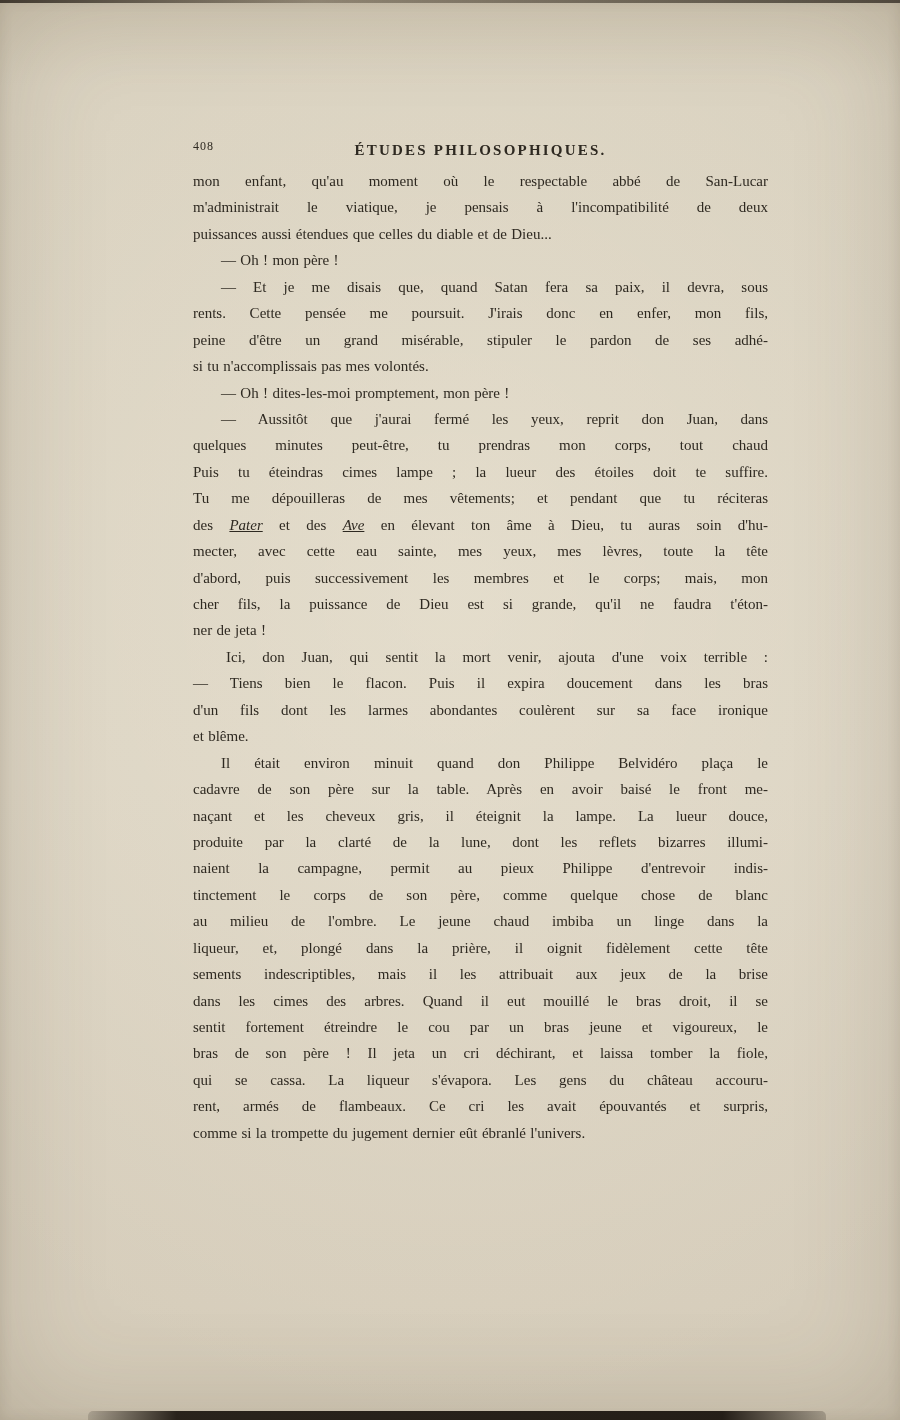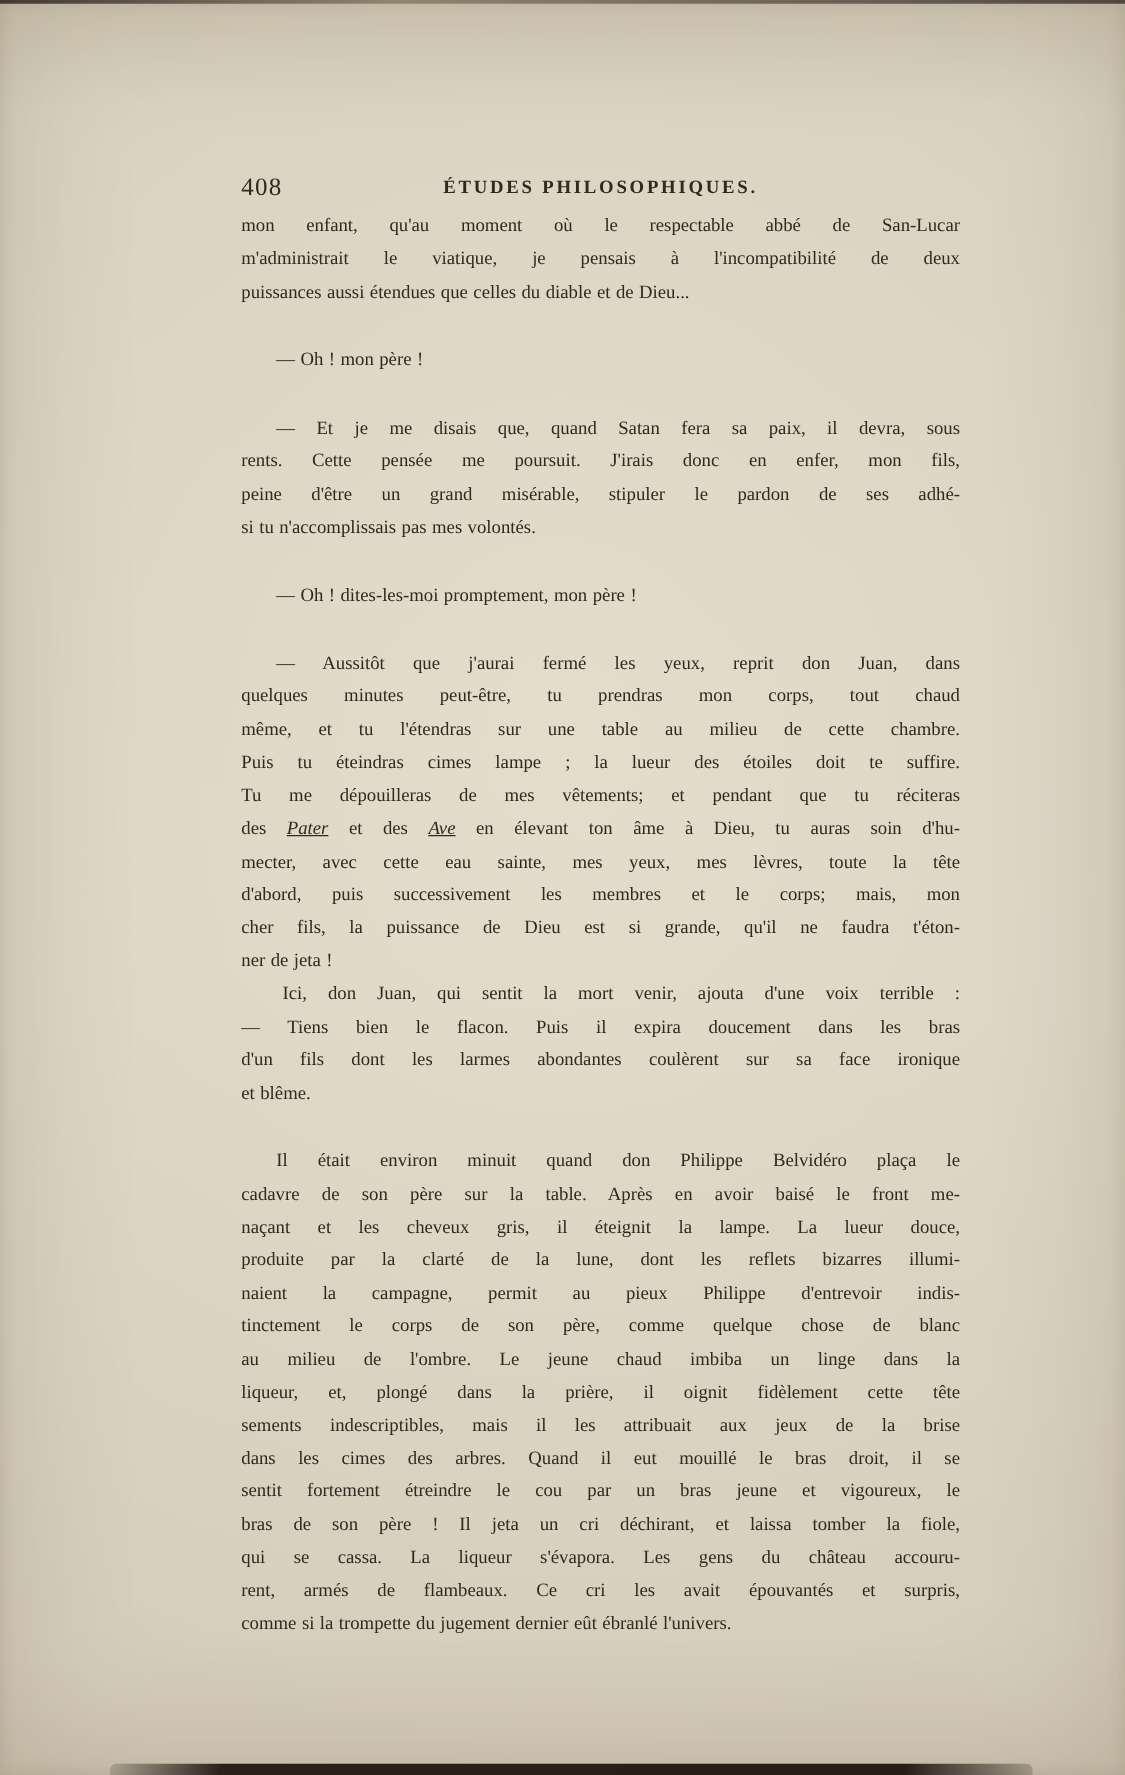--- a/index.html
+++ b/index.html
@@ -37,21 +37,21 @@
     position: absolute;
     left: 193px;
     top: 136px;
     width: 575px;
     height: 26px;
   }
   .page-number {
     position: absolute;
     left: 0;
     top: 3px;
-    font-size: 20px;
+    font-size: 12px;
     letter-spacing: 1px;
   }
   .running-title {
     position: absolute;
     left: 0; right: 0;
     top: 6px;
     text-align: center;
     font-size: 15px;
     font-weight: bold;
     letter-spacing: 2.2px;
@@ -72,21 +72,21 @@
     font-size: 15px;
     word-spacing: 0.6px;
     text-align: justify;
     text-align-last: justify;
     white-space: normal;
     overflow: visible;
   }
   .line.last {
     text-align-last: left;
   }
-  .para.indent-normal .line.first { text-indent: 28px; margin-top: 28px; }
+  .para.indent-normal .line.first { text-indent: 28px; }
   .para.indent-small  .line.first { text-indent: 7px; margin-left: 26px; }
   .line i { font-style: italic; text-decoration: underline; }
 </style>
 </head>
 <body>
 
 <div id="page">
 
   <div class="scan-edge-top"></div>
 
@@ -109,21 +109,20 @@
         <div class="line">rents. Cette pensée me poursuit. J'irais donc en enfer, mon fils,</div>
         <div class="line">peine d'être un grand misérable, stipuler le pardon de ses adhé-</div>
         <div class="line last">si tu n'accomplissais pas mes volontés.</div>
       </div>
       <div class="para indent-normal">
         <div class="line first last">— Oh ! dites-les-moi promptement, mon père !</div>
       </div>
       <div class="para indent-normal">
         <div class="line first">— Aussitôt que j'aurai fermé les yeux, reprit don Juan, dans</div>
         <div class="line">quelques minutes peut-être, tu prendras mon corps, tout chaud</div>
-        <div class="line">même, et tu l'étendras sur une table au milieu de cette chambre.</div>
         <div class="line">Puis tu éteindras cimes lampe ; la lueur des étoiles doit te suffire.</div>
         <div class="line">Tu me dépouilleras de mes vêtements; et pendant que tu réciteras</div>
         <div class="line">des <i>Pater</i> et des <i>Ave</i> en élevant ton âme à Dieu, tu auras soin d'hu-</div>
         <div class="line">mecter, avec cette eau sainte, mes yeux, mes lèvres, toute la tête</div>
         <div class="line">d'abord, puis successivement les membres et le corps; mais, mon</div>
         <div class="line">cher fils, la puissance de Dieu est si grande, qu'il ne faudra t'éton-</div>
         <div class="line last">ner de jeta !</div>
       </div>
       <div class="para indent-small">
         <div class="line first">Ici, don Juan, qui sentit la mort venir, ajouta d'une voix terrible :</div>

